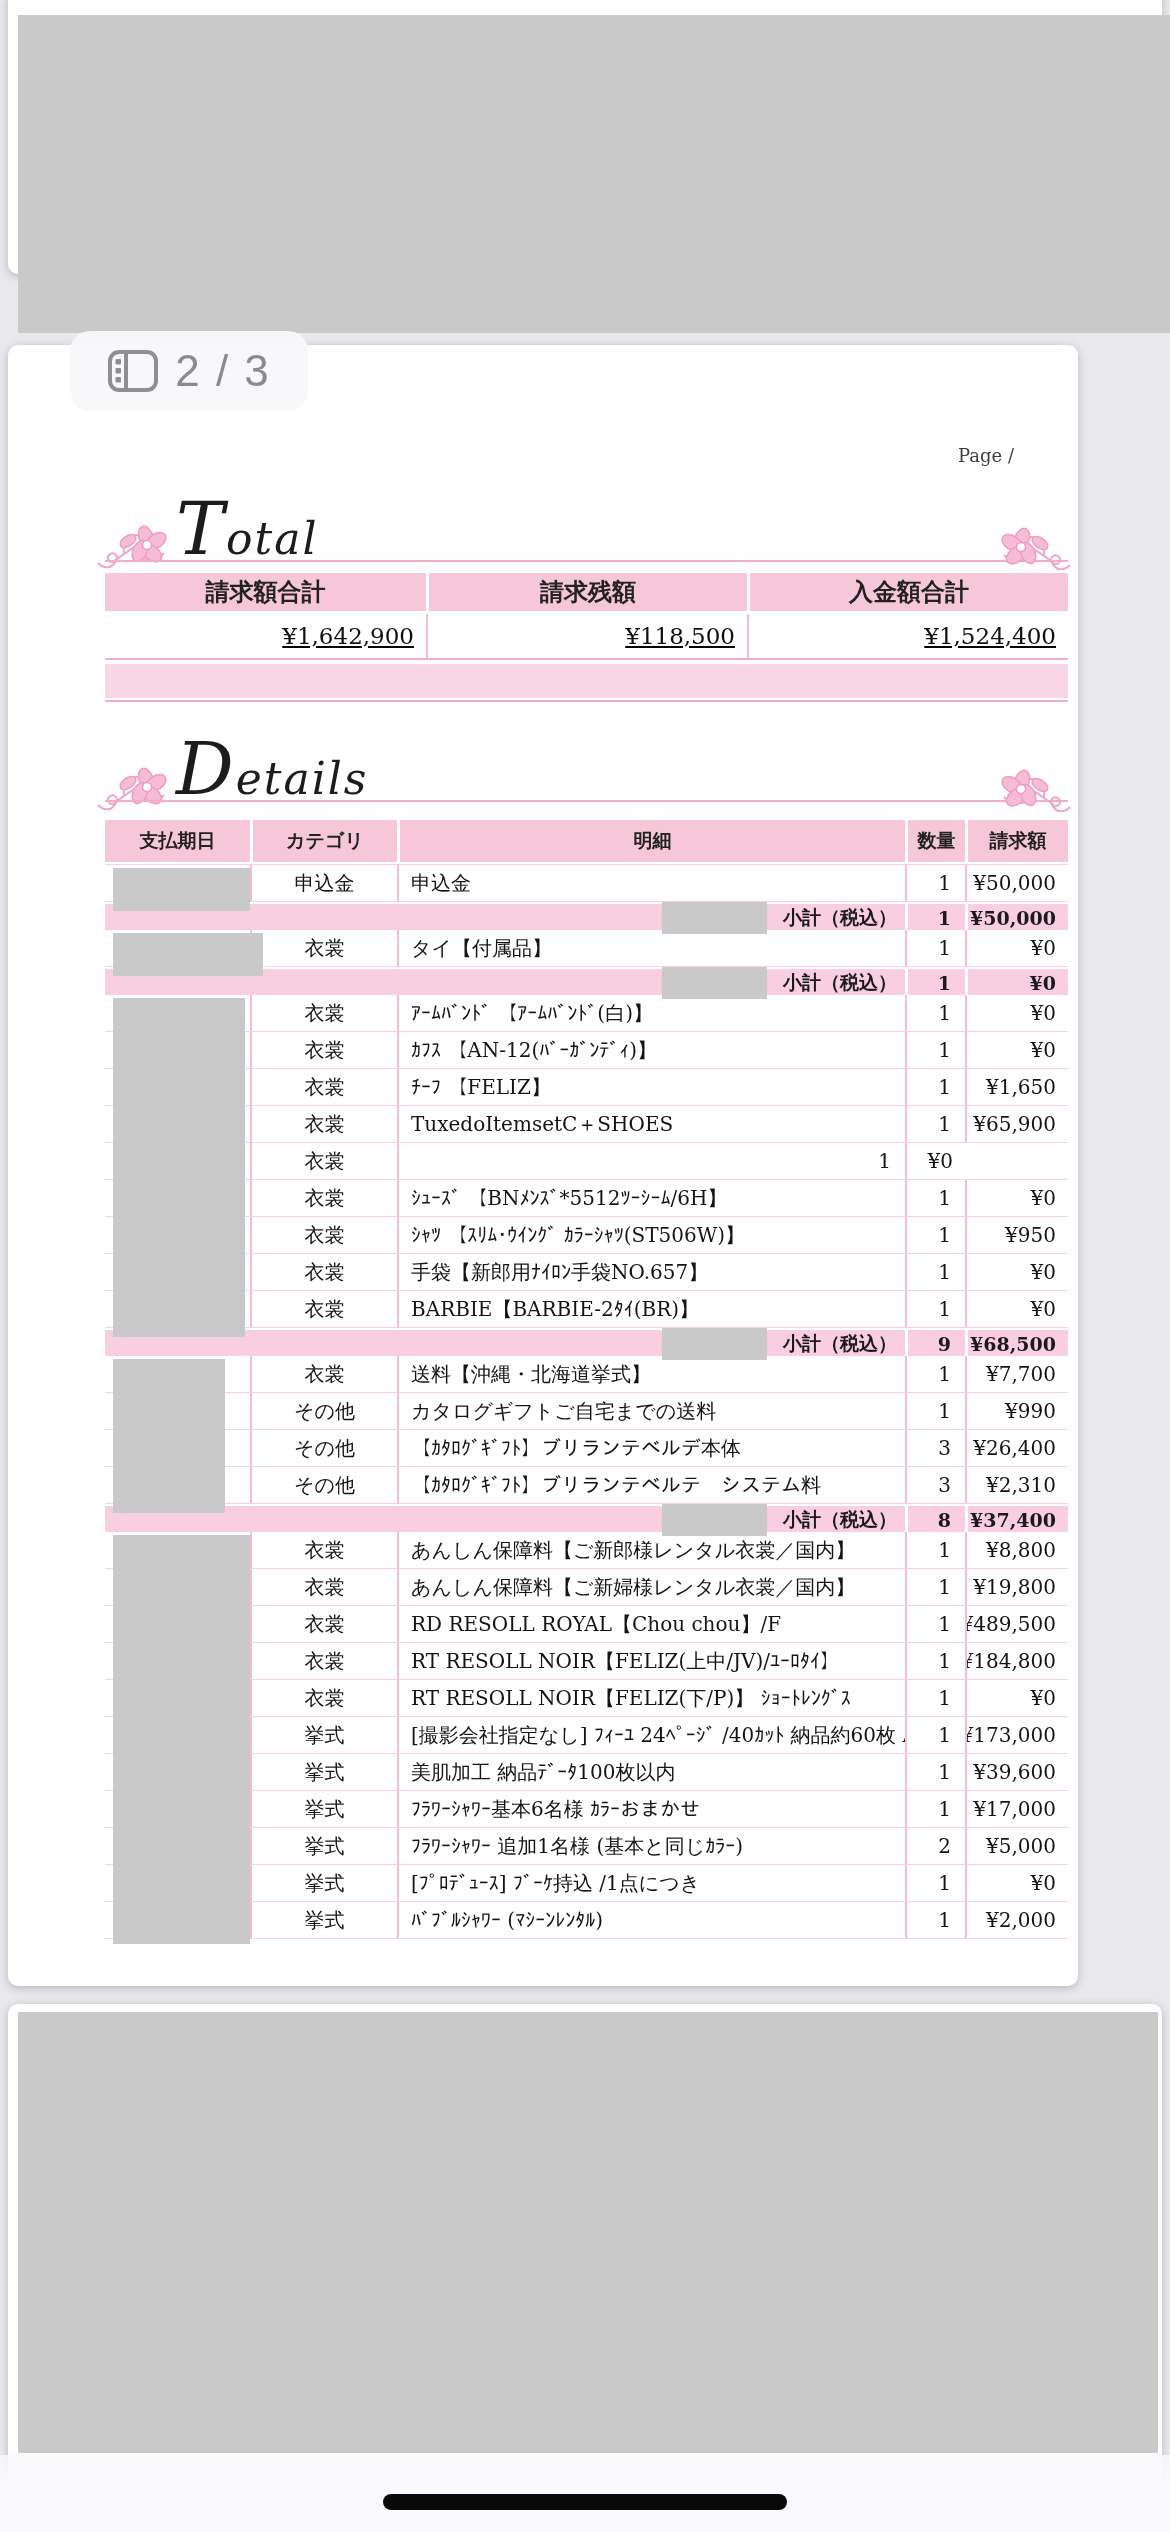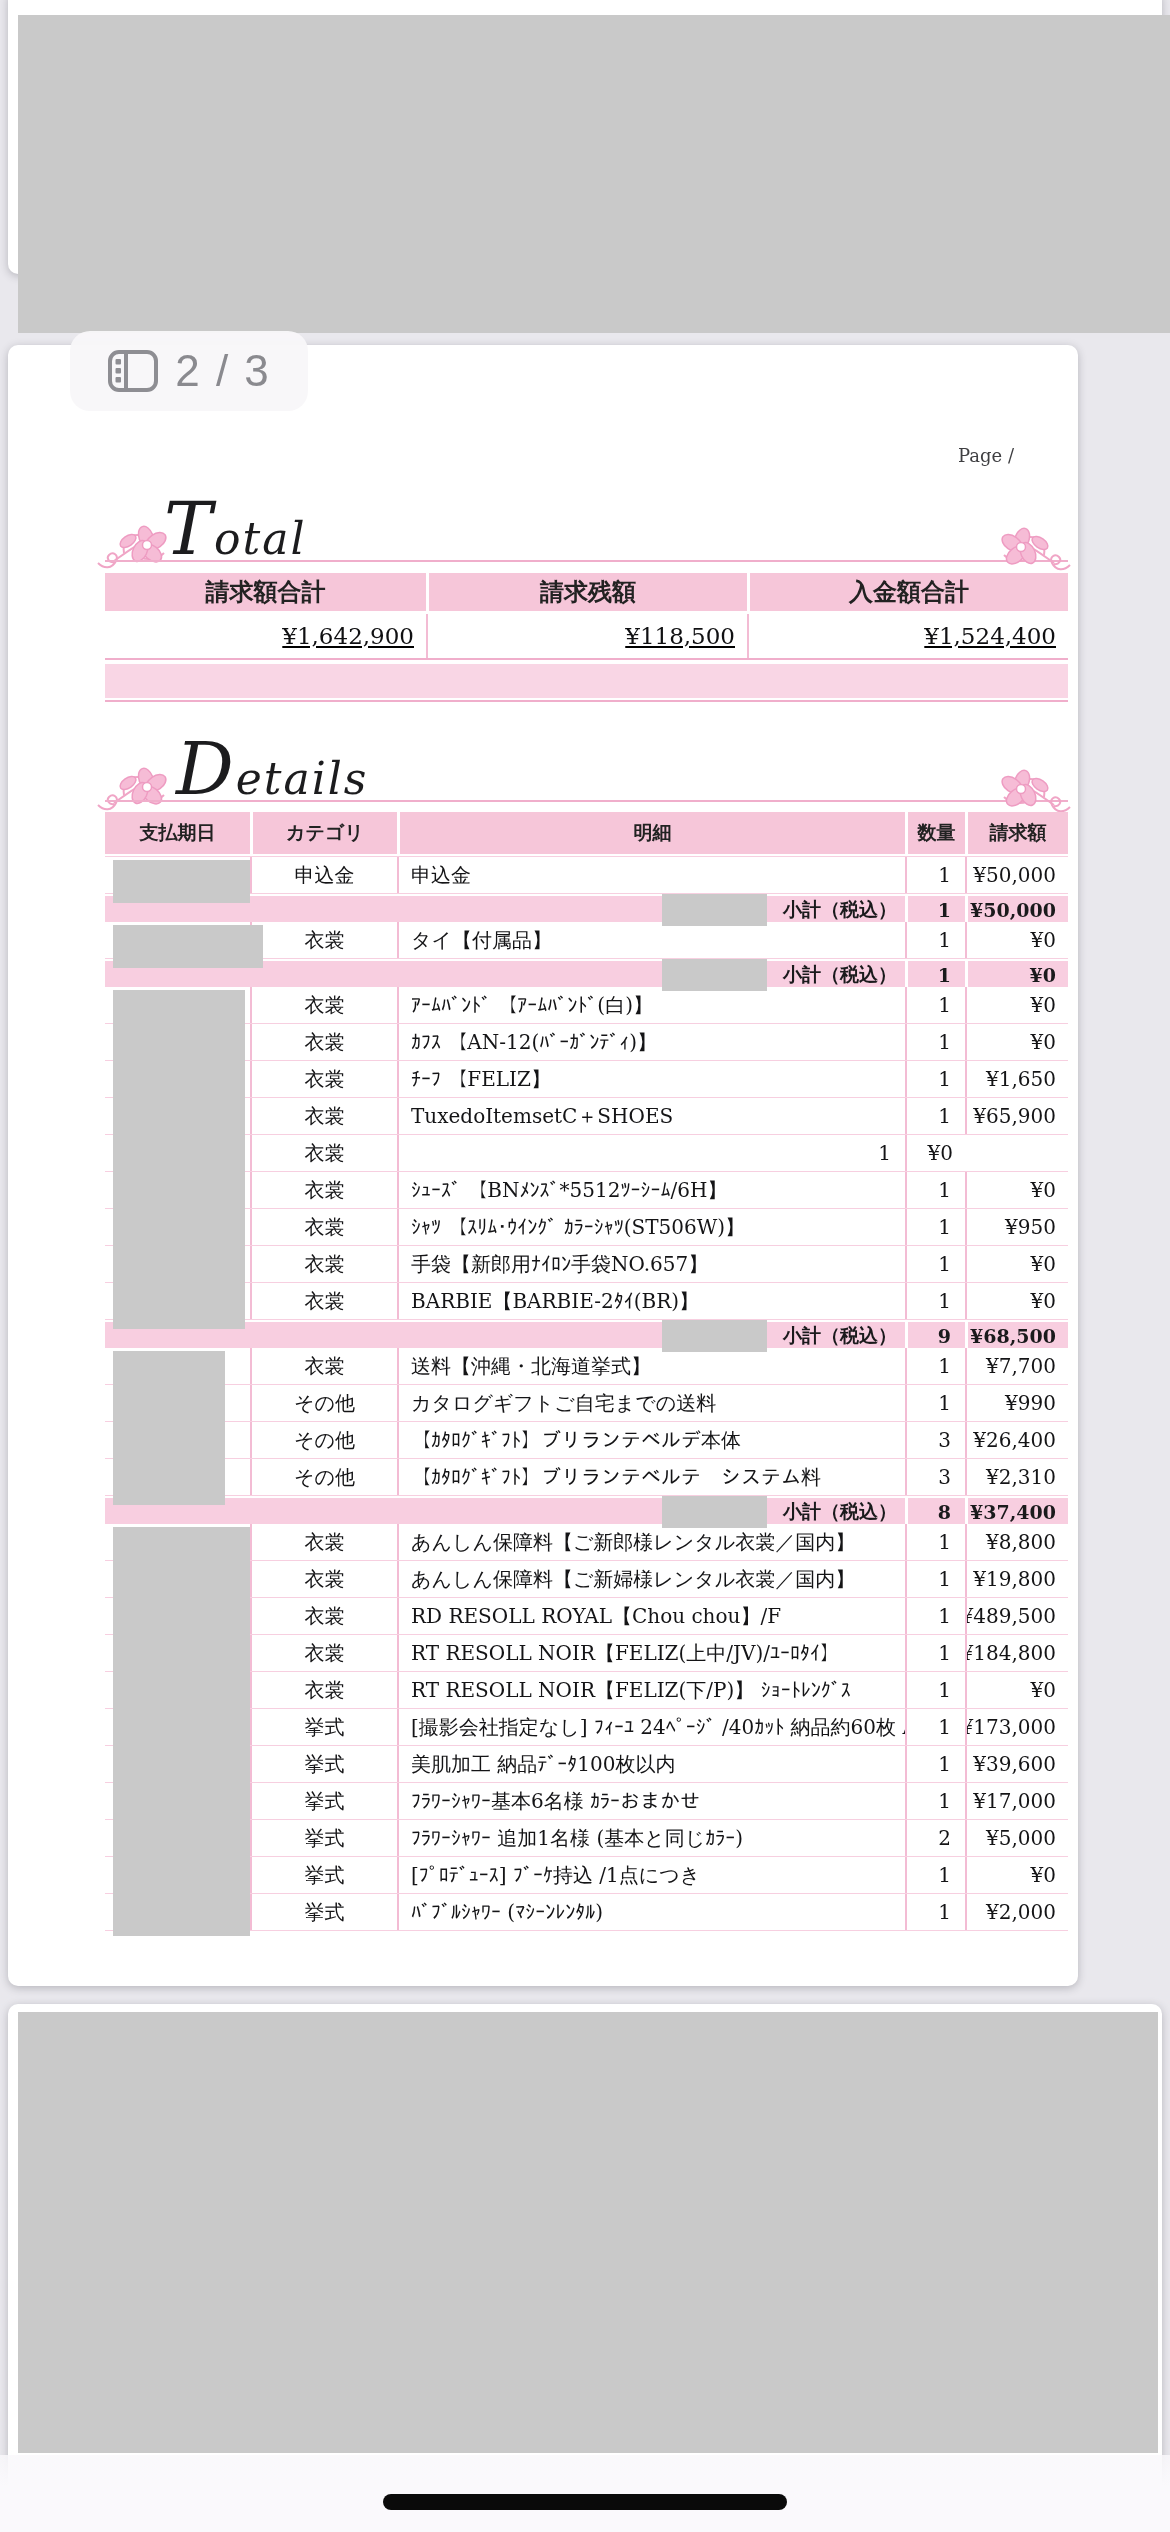--- a/index.html
+++ b/index.html
@@ -45,21 +45,21 @@
   .tcell + .tcell { border-left:3px solid #fff; }
   .t-row.vals { margin-top:3px; border-bottom:2px solid var(--line,#f0aecb);text-decoration:underline; }
   .vcell { height:44px; display:flex; align-items:center; justify-content:flex-end;
            padding-right:12px; background:#fff; font-size:23px; color:#101012; }
   .vcell + .vcell { border-left:2px solid var(--line-soft,#f3bcd4);padding-left:40px; }
   .t-band { margin-top:4px; height:34px; background:var(--pink-band,#f9d6e5); }
   .t-hair { margin-top:2px; height:2px; background:var(--line,#f0aecb); }
 
   
   .details-table { position:absolute; left:97px; width:963px; }
-  .d-head { display:grid; grid-template-columns:145px 147px 508px 60px 103px; margin-bottom:2px; }
+  .d-head { display:grid; grid-template-columns:145px 147px 508px 60px 103px; margin-bottom:2px;margin-top:8px; }
   .dh { height:42px; background:var(--pink-header,#f6c6d9); display:flex; align-items:center;
         justify-content:center; font-weight:bold; font-size:19px; color:#222; }
   .dh + .dh { border-left:3px solid #fff; }
   .d-body { border-top:1.5px solid var(--light-line,#f7cfe0); }
   .group { position:relative; }
   .date-redact { position:absolute; left:8px; top:3px; background:var(--redact,#c9c9c9); z-index:2; }
   .irow { display:grid; grid-template-columns:145px 147px 508px 60px 103px; height:37px;
           border-bottom:1.5px solid var(--light-line,#f7cfe0); background:#fff; }
   .ic { display:flex; align-items:center; font-size:20px; color:#141416; overflow:hidden; white-space:nowrap; }
   .ic + .ic { border-left:2px solid var(--line-soft,#f3bcd4); }
@@ -106,21 +106,21 @@
         </g>
         <g fill="#f6bcd6" stroke="#ee9cc2" stroke-width="1.5">
           <ellipse cx="52" cy="26" rx="7" ry="11" transform="rotate(-20 52 26)"></ellipse>
           <ellipse cx="62" cy="30" rx="7" ry="11" transform="rotate(55 62 30)"></ellipse>
           <ellipse cx="58" cy="42" rx="7" ry="11" transform="rotate(130 58 42)"></ellipse>
           <ellipse cx="46" cy="40" rx="7" ry="11" transform="rotate(205 46 40)"></ellipse>
           <ellipse cx="34" cy="30" rx="9" ry="5" transform="rotate(-35 34 30)"></ellipse>
         </g>
         <circle cx="53" cy="34" r="4.5" fill="#fff" stroke="#ee9cc2" stroke-width="1.5"></circle>
       </svg>
-      <div class="sec-head" style="top:148px; left:148px;">
+      <div class="sec-head" style="top:148px; left:160px;">
         <div class="script-title">Total</div>
       </div>
       <div class="rule" style="top:215px;"></div>
       <svg class="flourish right" style="left:986px; top:168px;" width="80" height="62" viewBox="0 0 80 62">
         <g fill="none" stroke="#f0a5c6" stroke-width="2">
           <path d="M4 52 C 10 58, 18 58, 22 50 C 25 44, 19 40, 15 44 C 12 47, 15 52, 20 51"></path>
           <path d="M20 50 C 34 40, 44 32, 62 26"></path>
           <path d="M30 42 C 28 32, 34 24, 44 24"></path>
           <path d="M46 46 C 54 50, 64 48, 70 42"></path>
         </g>

